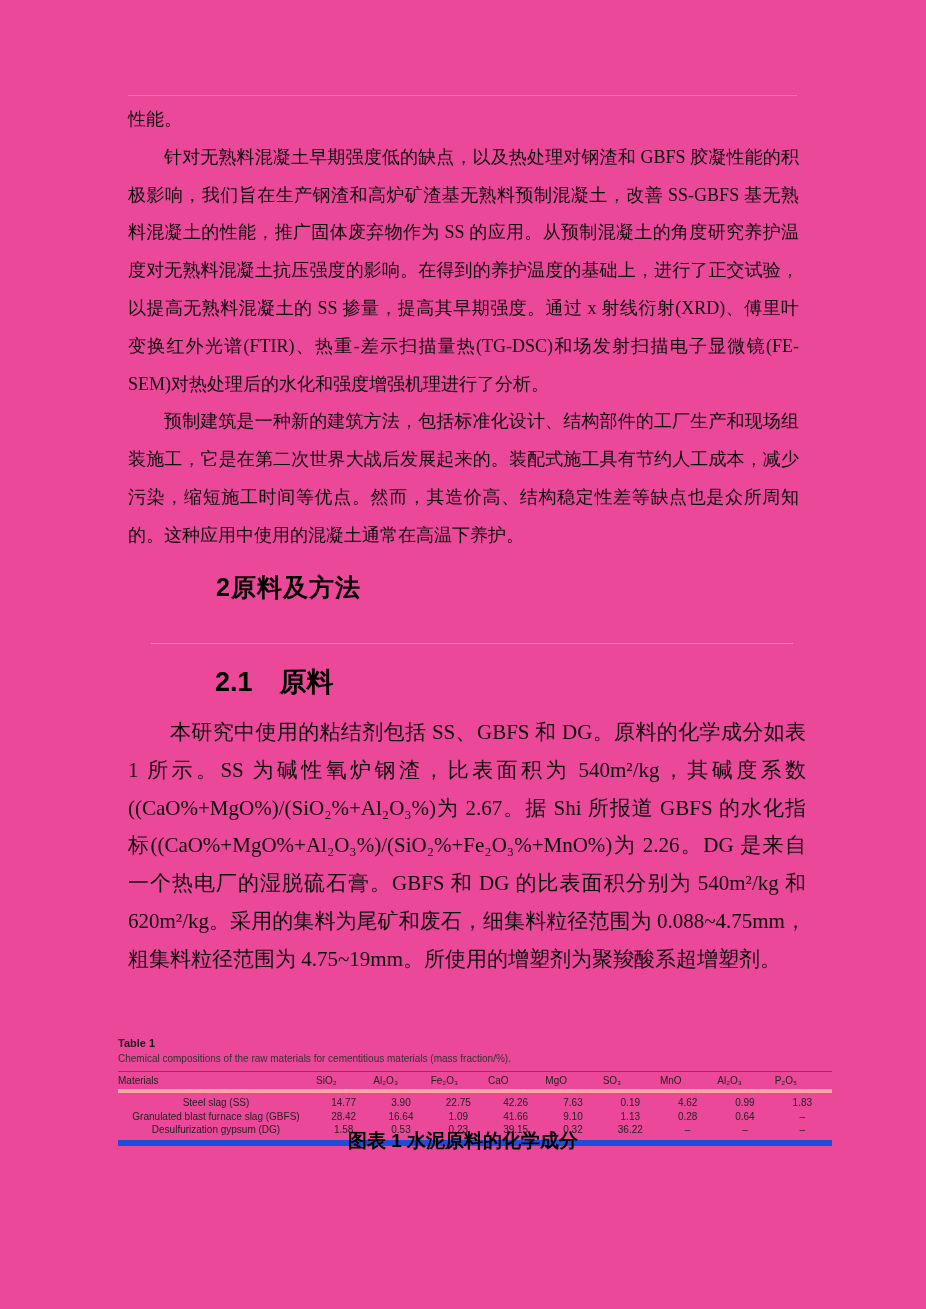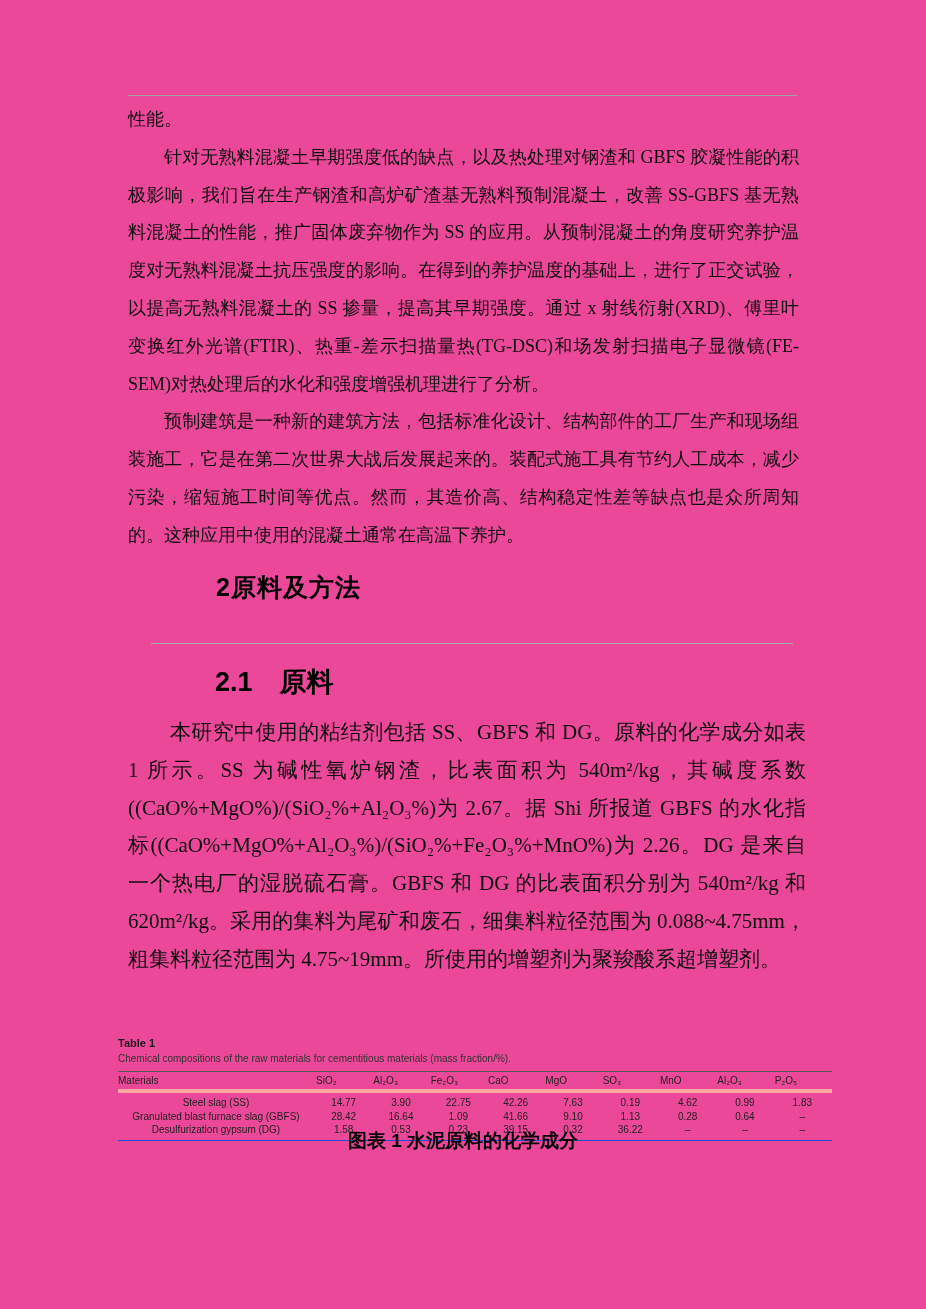--- a/index.html
+++ b/index.html
@@ -107,21 +107,21 @@
     padding: 3px 2px 3px 0;
     color: #222;
   }
   table.comp-table td {
     text-align: center;
     padding: 1px 2px 1px 0;
     line-height: 11.5px;
     color: #222;
   }
   table.comp-table tbody tr:first-child td { padding-top: 4px; }
-  table.comp-table tbody tr:last-child td { border-bottom: 1px solid #1d4ed8; padding-bottom: 4px; }
+  table.comp-table tbody tr:last-child td { border-bottom: 6px solid #1d4ed8; padding-bottom: 4px; }
   th.mat-col, td.mat-col { width: 196px; }
 
   .figure-caption {
     position: absolute;
     top: 1128px; left: 0; width: 926px;
     text-align: center;
     font-family: "Liberation Sans", sans-serif;
     font-weight: 700;
     font-size: 19px;
     color: #000;

